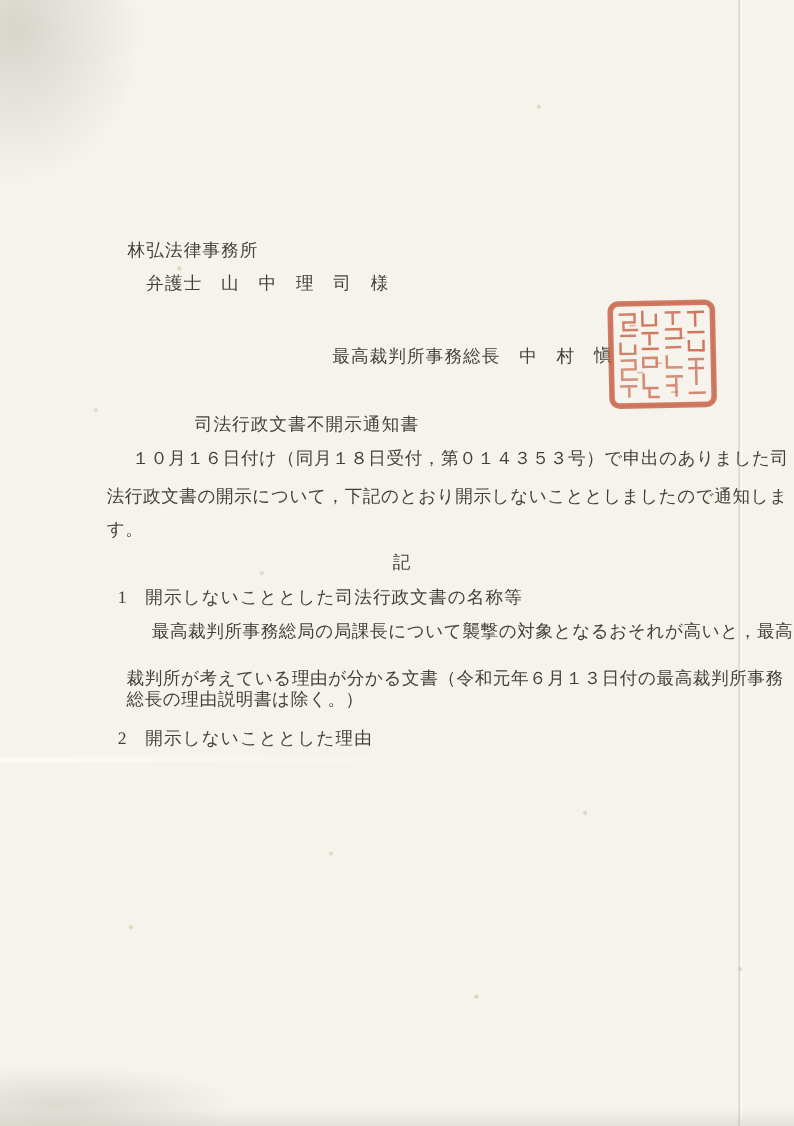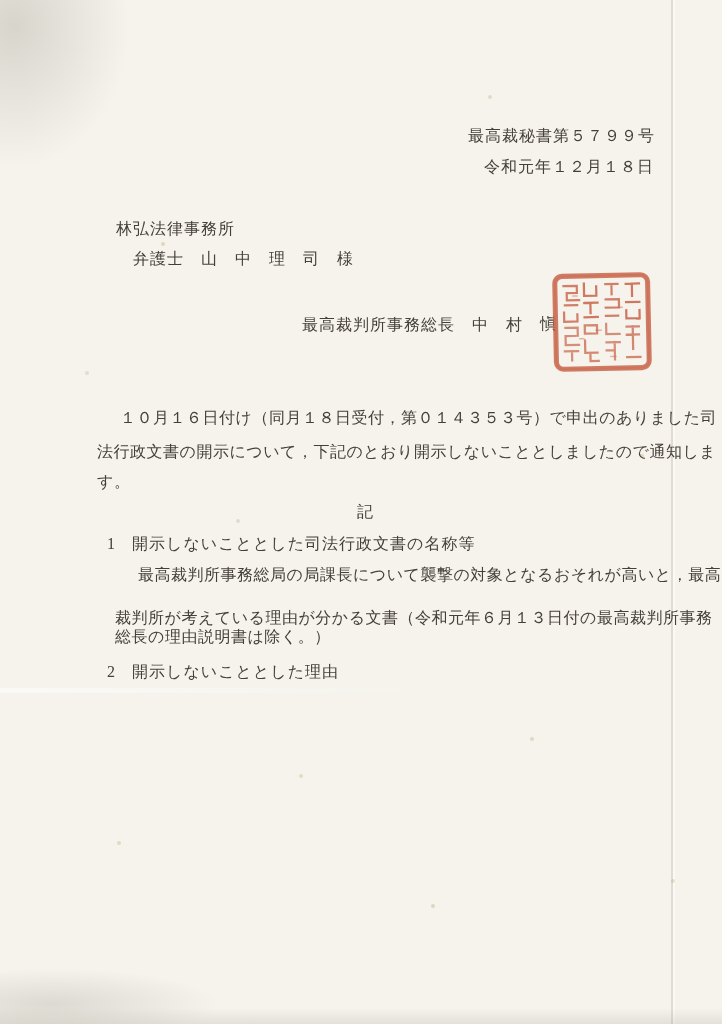--- a/index.html
+++ b/index.html
@@ -78,22 +78,20 @@
 <div class="page">
 
   <div class="blotch-tl"></div>
   <div class="blotch-bl"></div>
   <div class="fold-line"></div>
   <div class="fold-line-hi"></div>
   <div class="streak"></div>
   <div class="bottom-shade"></div>
   <div class="speckles"></div>
 
-  <div class="line" style="left:468px;top:126px">最高裁秘書第５７９９号</div>
-  <div class="line" style="left:484px;top:157px">令和元年１２月１８日</div>
 
   <div class="line" style="left:116px;top:219px">林弘法律事務所</div>
   <div class="line" style="left:133px;top:249px">弁護士　山　中　理　司　様</div>
 
   <div class="line" style="left:302px;top:315px">最高裁判所事務総長　中　村</div>
   <div class="line" style="left:540px;top:314px">愼</div>
 
   <div class="seal">
     <svg viewBox="0 0 100 100" aria-hidden="true">
       <rect x="4.5" y="4.5" width="91" height="91" rx="7" stroke-width="5" opacity="0.82"></rect>
@@ -108,20 +106,21 @@
       <path stroke-width="2.2" opacity="0.80" d="M54 13 h12 M60 13 v10 M54 28 h13 v8 h-13 M54 44 h12"></path>
       <path stroke-width="2.2" opacity="0.70" d="M54 52 v10 h13 M54 70 h13 M54 78 h8 v9 M62 70 v17"></path>
 
       <path stroke-width="2.2" opacity="0.85" d="M74 13 h13 M80 13 v12 M74 31 h13 M74 39 v8 h13 v-8"></path>
       <path stroke-width="2.2" opacity="0.75" d="M74 55 h12 M74 63 h12 M80 55 v22 M74 85 h13"></path>
 
       <path stroke-width="1.4" opacity="0.45" d="M22 24 h4 M44 58 h5 M66 36 h4 M84 48 h3 M28 66 h4 M58 84 h5"></path>
     </svg>
   </div>
 
+  <div class="line" style="left:177px;top:377px">司法行政文書不開示通知書</div>
 
   <div class="line small-gap" style="left:120px;top:408px">１０月１６日付け（同月１８日受付，第０１４３５３号）で申出のありました司</div>
   <div class="line small-gap" style="left:97px;top:442px">法行政文書の開示について，下記のとおり開示しないこととしましたので通知しま</div>
   <div class="line small-gap" style="left:97px;top:472px">す。</div>
 
   <div class="line" style="left:357px;top:502px">記</div>
 
   <div class="line" style="left:107px;top:534px">1</div>
   <div class="line small-gap" style="left:138px;top:565px">最高裁判所事務総局の局課長について襲撃の対象となるおそれが高いと，最高</div>
   <div class="line" style="left:132px;top:534px">開示しないこととした司法行政文書の名称等</div>

